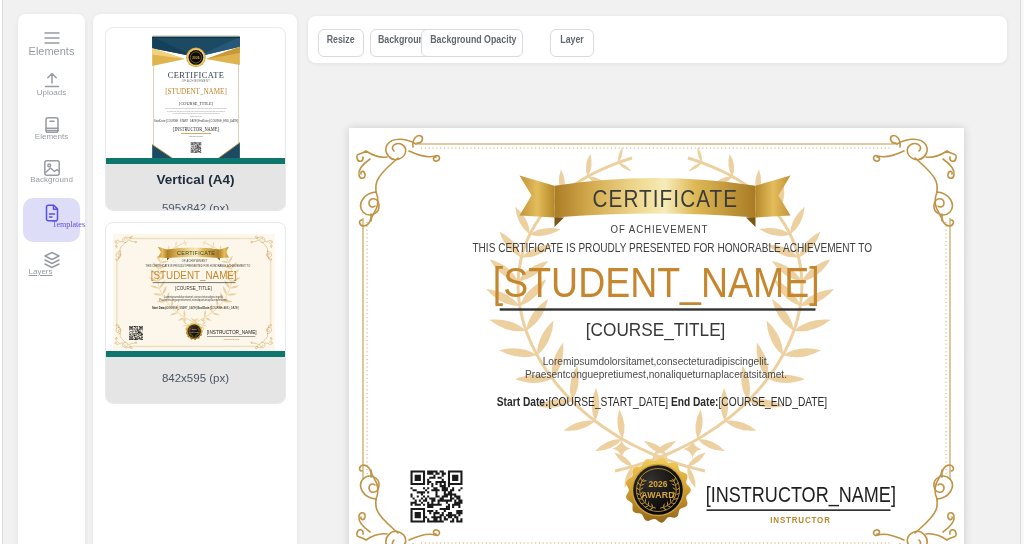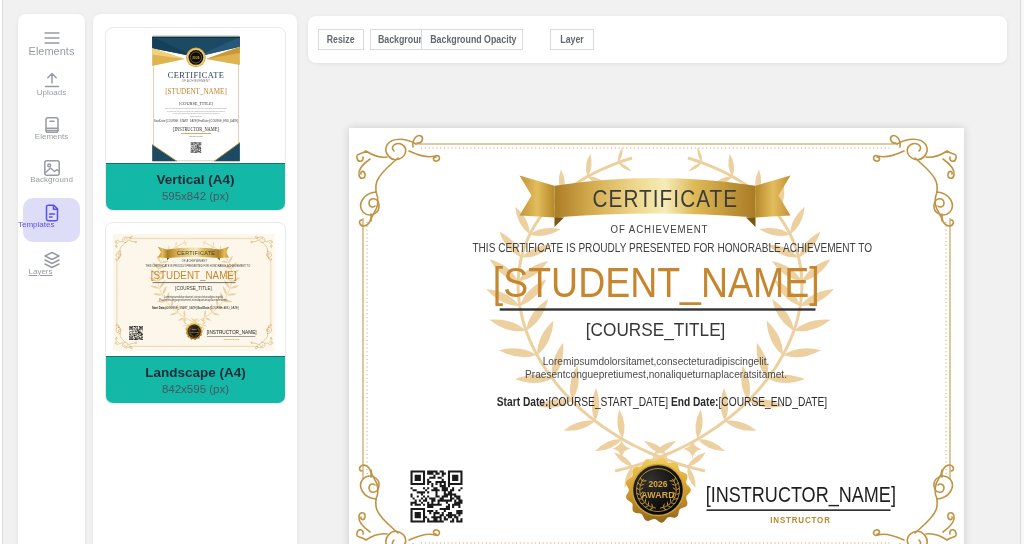--- a/index.html
+++ b/index.html
@@ -1,20 +1,20 @@
 <!DOCTYPE html>
 <html><head><meta charset="utf-8"><style>
 html,body{margin:0;padding:0;}
 body{width:1024px;height:544px;overflow:hidden;background:#f1f1f2;font-family:"Liberation Sans",sans-serif;position:relative;}
 .panel{position:absolute;background:#fff;border-radius:8px;box-shadow:0 1px 4px rgba(30,30,40,0.07);}
 .card{position:absolute;left:105px;width:181px;background:#fff;border:1px solid #e7e9ed;border-radius:8px;box-sizing:border-box;overflow:hidden;}
-.cfoot{position:absolute;left:0;right:0;bottom:0;height:46px;background:#14b8a6;border-top:1px solid #0f766e;text-align:center;}
+.cfoot{position:absolute;left:0;right:0;bottom:0;height:46px;background:#e5e5e5;border-top:6px solid #0f766e;text-align:center;}
 .ct1{font-size:13.5px;font-weight:bold;color:#1d2b3a;margin-top:8px;}
-.ct2{font-size:11.5px;color:#4b5563;margin-top:3px;}
-.tbtn{position:absolute;top:29px;height:21px;white-space:nowrap;border:1px solid #d8dade;border-radius:0;background:#fff;font-size:10.5px;font-weight:bold;color:#63686f;line-height:19px;text-align:center;box-sizing:border-box;}
+.ct2{font-size:11.5px;color:#4b5563;margin-top:15px;}
+.tbtn{position:absolute;top:29px;height:28px;white-space:nowrap;border:1px solid #d8dade;border-radius:6px;background:#fff;font-size:10.5px;font-weight:bold;color:#63686f;line-height:19px;text-align:center;box-sizing:border-box;}
 .tbtn span{display:inline-block;transform:scaleX(0.84);transform-origin:50% 50%;}
 </style></head><body>
 <div style="position:absolute;left:0;top:0;width:2px;height:544px;background:#fff;border-right:1px solid #dcdcdc;"></div>
 <div class="panel" style="left:18px;top:14px;width:67px;height:546px;"></div>
 <div style="position:absolute;left:23px;top:198px;width:57px;height:43.5px;background:#ddddf8;border-radius:10px;"></div>
 <div style="position:absolute;left:41.5px;top:27.5px;width:20px;height:20px;"><svg width="20" height="20" viewBox="0 0 20 20">
       <g stroke="#979ca4" stroke-width="1.5" fill="none" stroke-linecap="round" stroke-linejoin="round">
         <path d="M3,5H17M3,10H17M3,15H17"></path>
       </g>
     </svg></div>
@@ -41,21 +41,21 @@
       </g>
     </svg></div>
 <div style="position:absolute;left:18px;top:175.0px;width:67px;text-align:center;font-size:8px;color:#979ca4;">Background</div>
 <div style="position:absolute;left:41.5px;top:202.5px;width:20px;height:20px;"><svg width="20" height="20" viewBox="0 0 20 20">
       <g stroke="#5b51e0" stroke-width="1.5" fill="none" stroke-linecap="round" stroke-linejoin="round">
         <path d="M4.5,4A1.8,1.8 0 0 1 6.3,2.2H11.8L15.5,5.9V16A1.8,1.8 0 0 1 13.7,17.8H6.3A1.8,1.8 0 0 1 4.5,16Z"></path>
         <path d="M11.5,2.5V6.2H15.2"></path>
         <path d="M7.5,11H12.5M7.5,14H10"></path>
       </g>
     </svg></div>
-<div style="position:absolute;left:18px;top:220.0px;width:67px;text-align:left;font-size:8px;color:#5b51e0;">Templates</div>
+<div style="position:absolute;left:18px;top:220.0px;width:67px;text-align:right;font-size:8px;color:#5b51e0;font-family:Liberation Serif, serif;">Templates</div>
 <div style="position:absolute;left:41.5px;top:249.5px;width:20px;height:20px;"><svg width="20" height="20" viewBox="0 0 20 20">
       <g stroke="#979ca4" stroke-width="1.5" fill="none" stroke-linecap="round" stroke-linejoin="round">
         <path d="M10,2.5L17,6L10,9.5L3,6Z"></path>
         <path d="M3,10L10,13.5L17,10"></path>
         <path d="M3,14L10,17.5L17,14"></path>
       </g>
     </svg></div>
 <div style="position:absolute;left:18px;top:267.0px;width:45px;text-align:center;font-size:8px;color:#979ca4;text-decoration:underline;">Layers</div>
 <div class="panel" style="left:92.5px;top:14px;width:204.5px;height:546px;"></div>
 <div class="card" style="top:26.5px;height:184.5px;">
@@ -232,21 +232,20 @@
         <path d="M326.7,357.8Q325.1,355.8 322.1,355.5Q324.1,357.7 326.7,357.8Z" fill="#d8a63c"></path>
         <path d="M325.1,353.5Q327.0,351.7 327.0,348.6Q324.9,350.9 325.1,353.5Z" fill="#d8a63c"></path>
         <path d="M325.1,353.5Q323.0,351.9 320.0,352.4Q322.6,354.0 325.1,353.5Z" fill="#d8a63c"></path>
         <text x="309" y="358.5" text-anchor="middle" font-size="8.5" font-weight="bold" fill="#d8a63c">2026</text>
         <text x="309" y="369.5" text-anchor="middle" font-size="8.8" font-weight="bold" letter-spacing="0.2" fill="#d8a63c">AWARD</text>
         <text transform="translate(451.8,374.3) scale(0.84,1)" text-anchor="middle" font-size="21.5" fill="#1e1e1e">[INSTRUCTOR_NAME]</text>
         <rect x="357.5" y="381.3" width="184" height="1.7" fill="#333"></rect>
         <text transform="translate(451.5,395) scale(0.84,1)" text-anchor="middle" font-size="9.5" font-weight="bold" letter-spacing="1" fill="#b9882e">INSTRUCTOR</text>
       </svg></div>
     <div class="cfoot">
-      <div class="ct1">Landscape (A4)</div>
       <div class="ct2">842x595 (px)</div>
     </div>
   </div>
 <div class="panel" style="left:307.5px;top:16px;width:699px;height:47px;"></div>
 <div class="tbtn" style="left:317.8px;width:46px;"><span>Resize</span></div>
 <div class="tbtn" style="left:370px;width:66.5px;"><span>Background</span></div>
 <div class="tbtn" style="left:421px;width:102.4px;"><span>Background Opacity</span></div>
 <div class="tbtn" style="left:550px;width:44px;"><span>Layer</span></div>
 <div style="position:absolute;left:348.5px;top:127.5px;width:615px;height:435px;background:#fff;box-shadow:0 0 8px rgba(40,40,50,0.18);"><svg width="615" height="435" viewBox="0 0 615 435" preserveAspectRatio="none" font-family="Liberation Sans, sans-serif">
       <defs>

